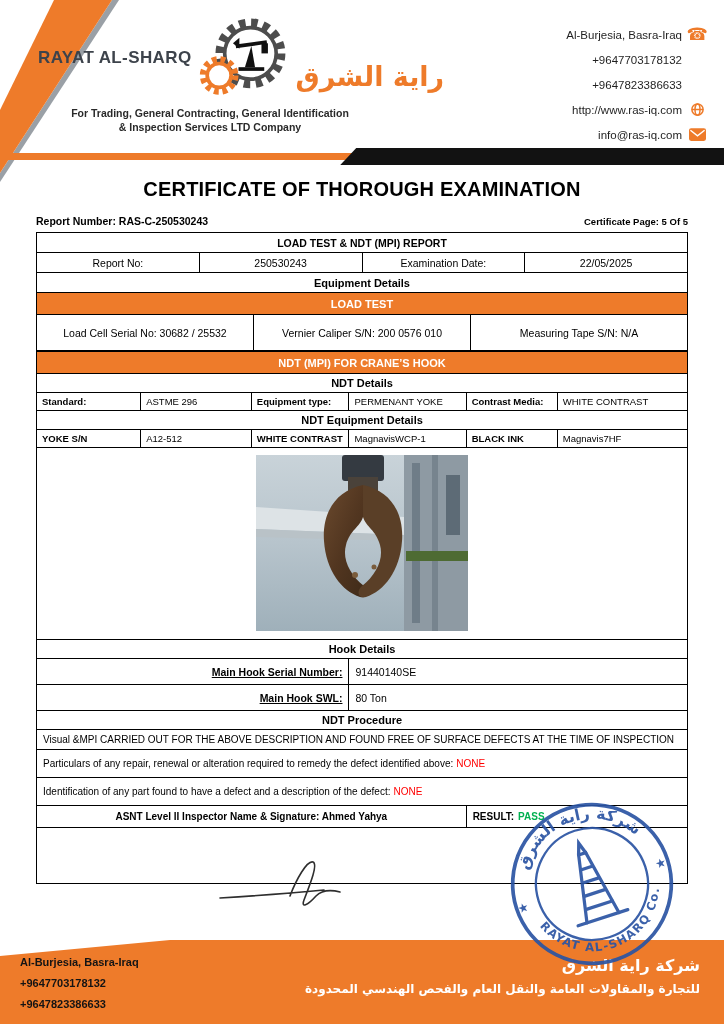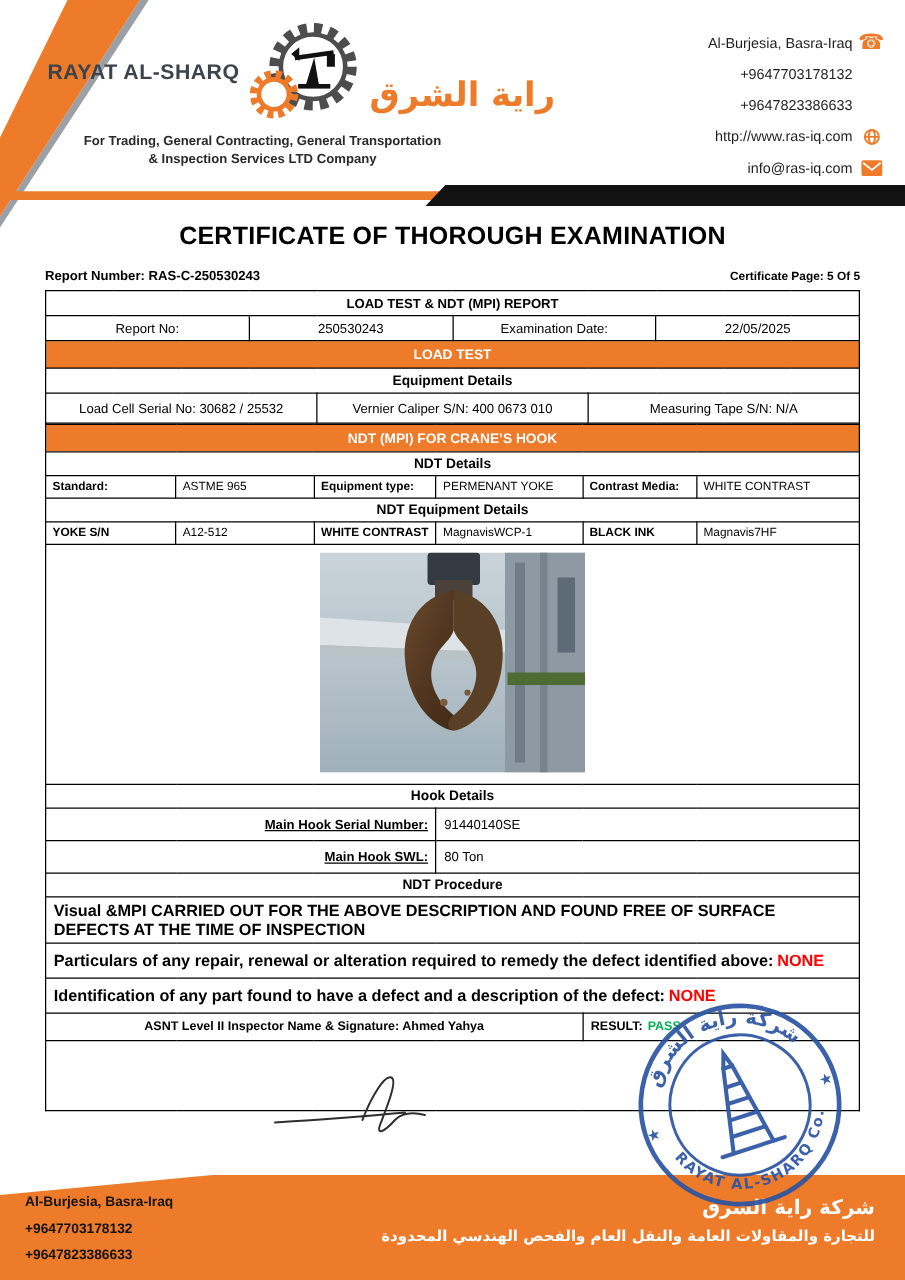--- a/index.html
+++ b/index.html
@@ -47,21 +47,21 @@
   .bold { font-weight:bold; }
   .u { text-decoration:underline; }
   .orange-cell { background:#EE7B2A; color:#fff; font-weight:bold; text-align:center; font-size:11px; height:22px; }
   .sect { font-weight:bold; text-align:center; font-size:11px; height:18px; }
   .t2 { margin-top:20px; }
   .t2 td.small { font-size:9.5px; padding:3px 5px; height:17px; }
   .photo-cell { height:192px; text-align:center; padding:8px 0; }
   .photo-frame { display:inline-block; width:212px; height:176px; }
   .hook-label { text-align:right; padding-right:26px; height:26px; font-size:10.5px; }
   .hook-value { padding-left:12px; height:26px; font-size:10.5px; }
-  .proc { font-weight:bold; font-size:13px; text-align:left; padding:4px 8px; height:20px; }
+  .proc { font-weight:normal; font-size:10px; text-align:left; padding:4px 8px; height:20px; }
   .proc-tall { height:28px; vertical-align:top; }
   .red   { color:#FF0000; margin-left:3px; }
   .green { color:#00B050; margin-left:4px; }
   .inspector-cell { text-align:center; font-weight:bold; font-size:10px; height:22px; }
   .result-cell { font-weight:bold; font-size:10px; padding-left:8px; height:22px; }
   .sig-row { height:56px; }
 
   
   .signature { position:absolute; left:212px; top:856px; width:170px; height:60px; z-index:4; }
   .stamp { position:absolute; left:508px; top:800px; width:168px; height:168px; transform:rotate(-18deg); opacity:.92; z-index:5; }
@@ -97,21 +97,21 @@
             <polygon points="51,60 58,37 62,60"></polygon>
             <rect x="41" y="33" width="34" height="4" transform="rotate(-8 58 35)"></rect>
             <polygon points="38,34 45,28 45,40"></polygon>
             <rect x="69" y="34" width="7" height="11"></rect>
             <rect x="44" y="60" width="28" height="4"></rect>
           </g>
         </svg>
         <span class="logo-ar">راية الشرق</span>
       </div>
       <div class="tagline">
-        <div>For Trading, General Contracting, General Transportation</div>
+        <div>For Trading, General Contracting, General Identification</div>
         <div>&amp; Inspection Services LTD Company</div>
       </div>
     </div>
 
     <div class="contact">
       <div class="contact-row">
         <span class="txt">Al-Burjesia, Basra-Iraq</span>
         <span class="icon-slot">
             <span class="phone-glyph">☎</span>
           </span>
@@ -164,28 +164,28 @@
         <tr>
       <td colspan="12" class="center bold" style="height:20px">LOAD TEST &amp; NDT (MPI) REPORT</td>
     </tr>
     <tr>
       <td colspan="3" class="center" style="height:20px">Report No:</td>
       <td colspan="3" class="center">250530243</td>
       <td colspan="3" class="center">Examination Date:</td>
       <td colspan="3" class="center">22/05/2025</td>
     </tr>
     <tr>
+      <td colspan="12" class="sect" style="height:20px">Equipment Details</td>
+    </tr>
+    <tr>
       <td colspan="12" class="orange-cell">LOAD TEST</td>
     </tr>
     <tr>
-      <td colspan="12" class="sect" style="height:20px">Equipment Details</td>
-    </tr>
-    <tr>
-      <td colspan="4" class="center" style="height:24px">Load Cell Serial No: 30682 / 25532</td>
-      <td colspan="4" class="center">Vernier Caliper S/N: 400 0673 010</td>
+      <td colspan="4" class="center" style="height:36px">Load Cell Serial No: 30682 / 25532</td>
+      <td colspan="4" class="center">Vernier Caliper S/N: 200 0576 010</td>
       <td colspan="4" class="center">Measuring Tape S/N: N/A</td>
     </tr>
   </tbody>
     </table>
 
   <table class="tbl t2">
     <colgroup>
       <col style="width:16%">
         <col style="width:17%">
         <col style="width:15%">
@@ -195,21 +195,21 @@
     </colgroup>
     <tbody>
         <tr>
       <td colspan="6" class="orange-cell">NDT (MPI) FOR CRANE’S HOOK</td>
     </tr>
     <tr>
       <td colspan="6" class="sect">NDT Details</td>
     </tr>
     <tr>
       <td class="small bold">Standard:</td>
-      <td class="small">ASTME 965</td>
+      <td class="small">ASTME 296</td>
       <td class="small bold">Equipment type:</td>
       <td class="small">PERMENANT YOKE</td>
       <td class="small bold">Contrast Media:</td>
       <td class="small">WHITE CONTRAST</td>
     </tr>
     <tr>
       <td colspan="6" class="sect">NDT Equipment Details</td>
     </tr>
     <tr>
       <td class="small bold">YOKE S/N</td>

